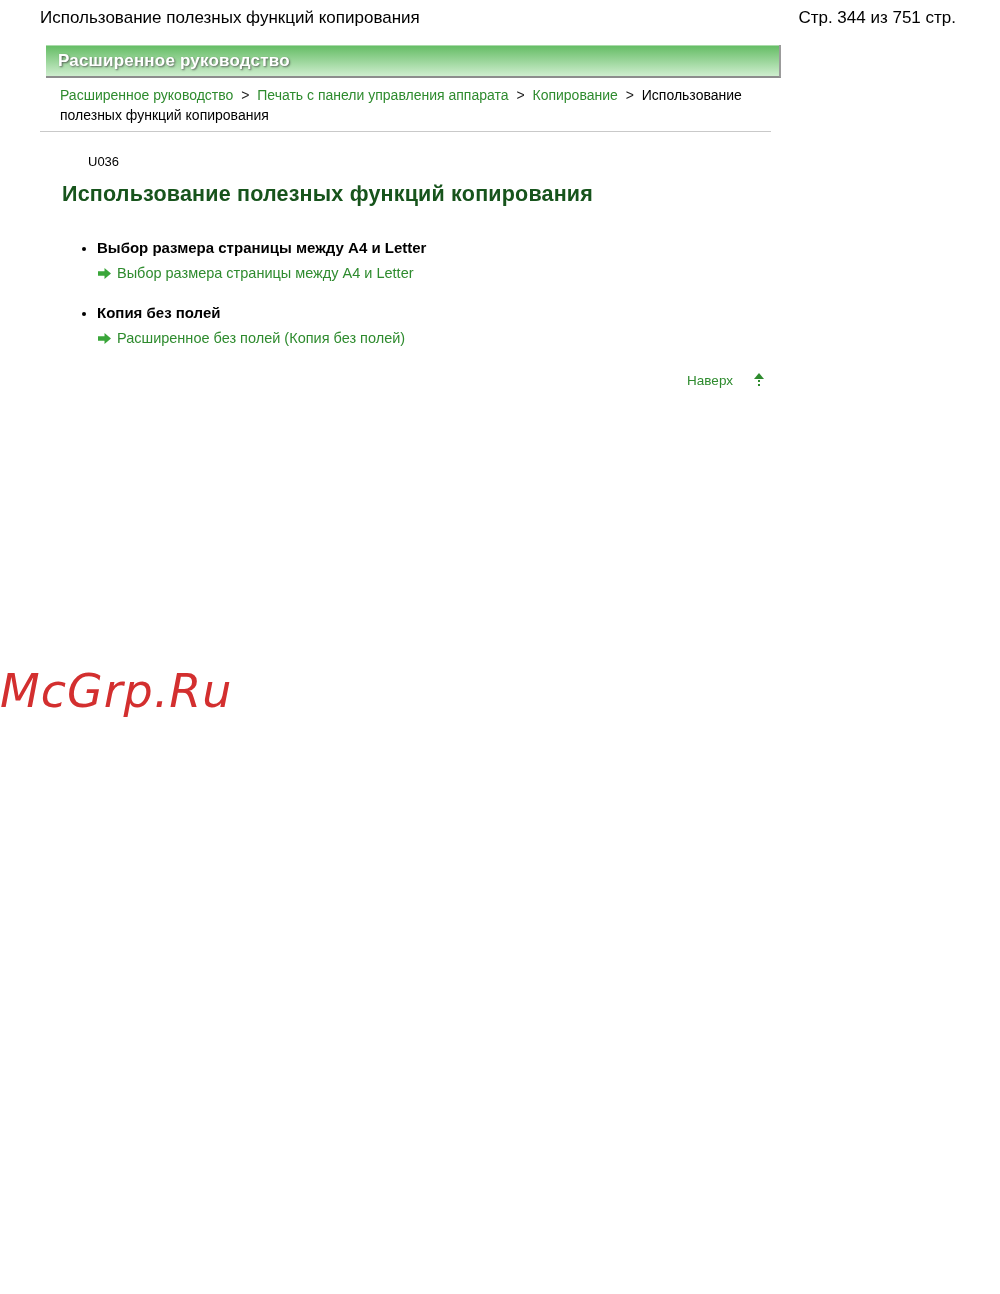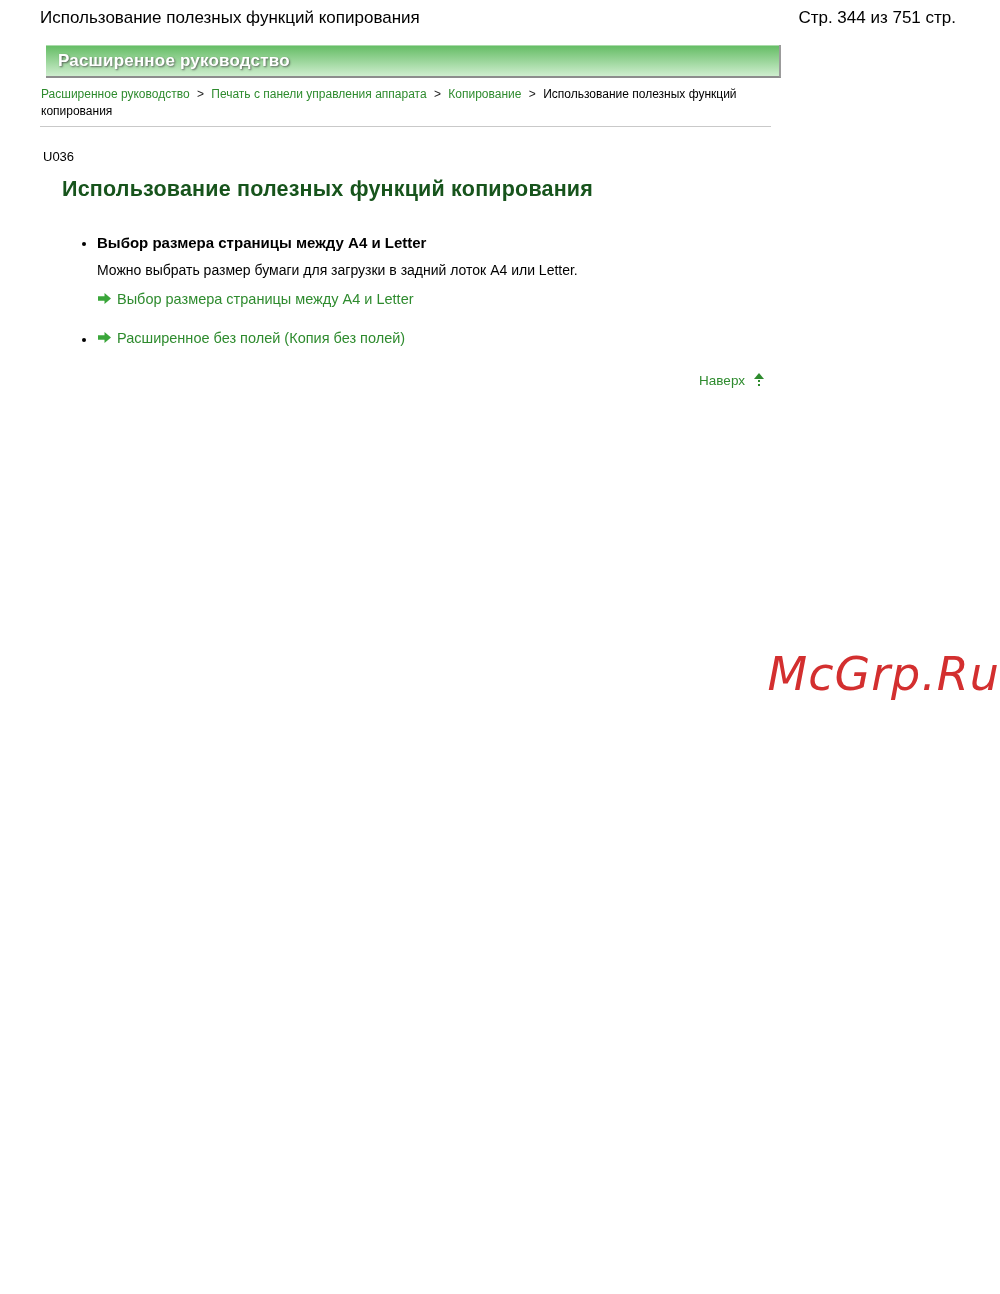--- a/index.html
+++ b/index.html
@@ -19,45 +19,45 @@
     background:linear-gradient(to bottom,#62bc62 0%,#93d293 45%,#cfeecf 100%);
     border-right:2px solid #9b9b9b;border-bottom:2px solid #8d8d8d;
     box-shadow:inset 0 1px 0 rgba(255,255,255,.45);
     display:flex;align-items:center;
   }
   .banner-label{
     color:#ffffff;font-weight:bold;font-size:17px;padding-left:12px;
     text-shadow:1px 1px 2px rgba(70,70,70,.8);letter-spacing:.2px;
   }
   
-  .breadcrumb{margin:8px 0 0 41px;width:728px;font-size:12px;line-height:1.4;}
+  .breadcrumb{margin:8px 0 0 60px;width:728px;font-size:14px;line-height:1.4;}
   .breadcrumb a{color:#2e8b2e;text-decoration:none;cursor:pointer;}
   .breadcrumb .sep{color:#222;margin:0 4px;}
   .breadcrumb .current{color:#000;}
   .divider{margin:6px 0 0 40px;width:731px;height:0;border-top:1px solid #c9c9c9;}
   
-  .doc-code{margin:22px 0 0 43px;font-size:13px;}
+  .doc-code{margin:22px 0 0 88px;font-size:13px;}
   .doc-title{margin:13px 0 0 62px;font-size:21.5px;font-weight:bold;color:#17541c;letter-spacing:.2px;}
   ul.feature-list{margin:32px 0 0 0;padding:0 0 0 97px;list-style:disc outside;}
   ul.feature-list li::marker{color:#000;font-size:14px;}
   ul.feature-list li + li{margin-top:23px;}
   .item-heading{font-size:15px;font-weight:bold;margin-bottom:9px;}
   .item-body{font-size:14px;line-height:1.5;max-width:648px;margin-bottom:10px;}
   .item-link-row{display:flex;align-items:center;gap:5px;font-size:14.5px;}
   .green-link{color:#2e8b2e;text-decoration:none;cursor:pointer;}
   .arrow-icon{display:inline-flex;align-items:center;}
   
   .top-link-row{
     width:719px;margin:27px 0 0 46px;text-align:right;font-size:13.5px;
-    display:flex;justify-content:flex-end;gap:8px;
+    display:flex;justify-content:flex-end;gap:20px;
   }
   .top-link-row a{color:#2e8b2e;text-decoration:none;cursor:pointer;}
   
   .watermark{
-    position:absolute;left:0;top:647px;width:1000px;text-align:right;
+    position:absolute;left:0;top:664px;width:1000px;text-align:left;
     font-size:46px;font-style:italic;color:#d32f2f;
     font-family:"DejaVu Sans",sans-serif;letter-spacing:1px;
   }
 </style>
 </head>
 <body>
 
 <header class="doc-header">
   <span class="left">Использование полезных функций копирования</span>
   <span class="right">Стр. 344 из 751 стр.</span>
@@ -79,31 +79,31 @@
 
 <div class="divider"></div>
 
 <div class="doc-code">U036</div>
 
 <h1 class="doc-title">Использование полезных функций копирования</h1>
 
 <ul class="feature-list">
   <li>
     <div class="item-heading">Выбор размера страницы между A4 и Letter</div>
-    <div class="item-body">Можно выбрать размер бумаги для загрузки в задний лоток A4 или Letter.</div>
     <div class="item-link-row">
       <span class="arrow-icon">
         <svg width="15" height="13" viewBox="0 0 15 13">
             <path d="M1 4.2 H7.5 V1 L14 6.5 L7.5 12 V8.8 H1 Z" fill="#3aa63a"></path>
           </svg>
       </span>
       <a class="green-link">Выбор размера страницы между A4 и Letter</a>
     </div>
   </li>
   <li>
+    <div class="item-heading">Копия без полей</div>
     <div class="item-link-row">
       <span class="arrow-icon">
         <svg width="15" height="13" viewBox="0 0 15 13">
             <path d="M1 4.2 H7.5 V1 L14 6.5 L7.5 12 V8.8 H1 Z" fill="#3aa63a"></path>
           </svg>
       </span>
       <a class="green-link">Расширенное без полей (Копия без полей)</a>
     </div>
   </li>
 </ul>

